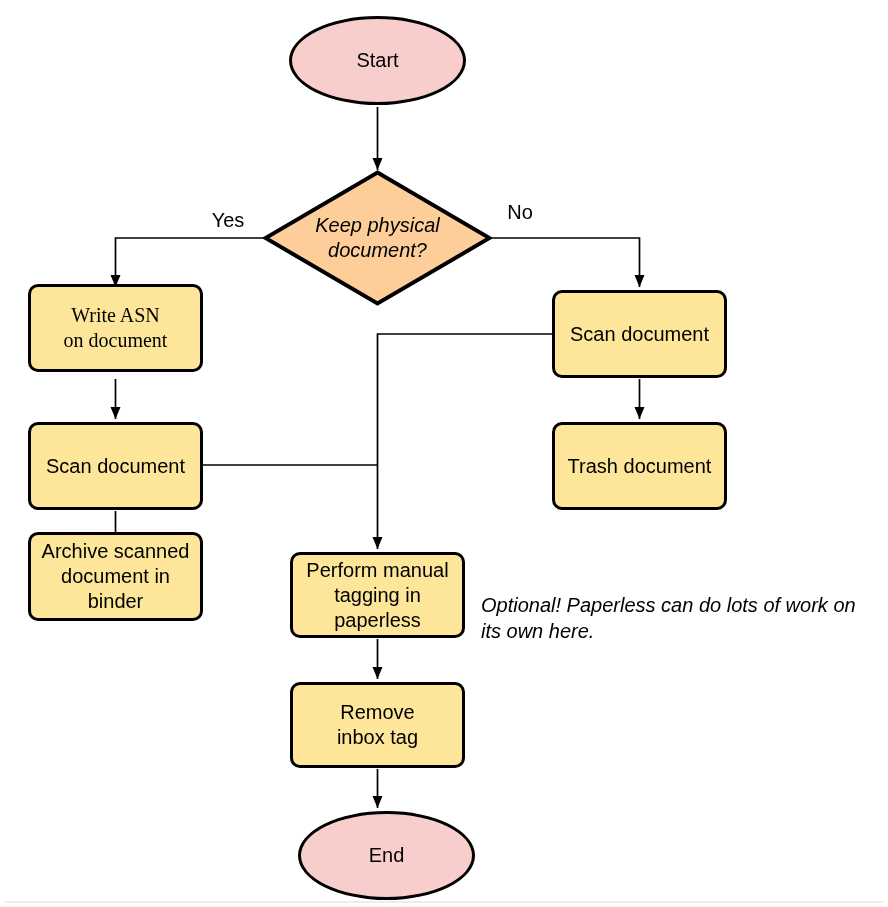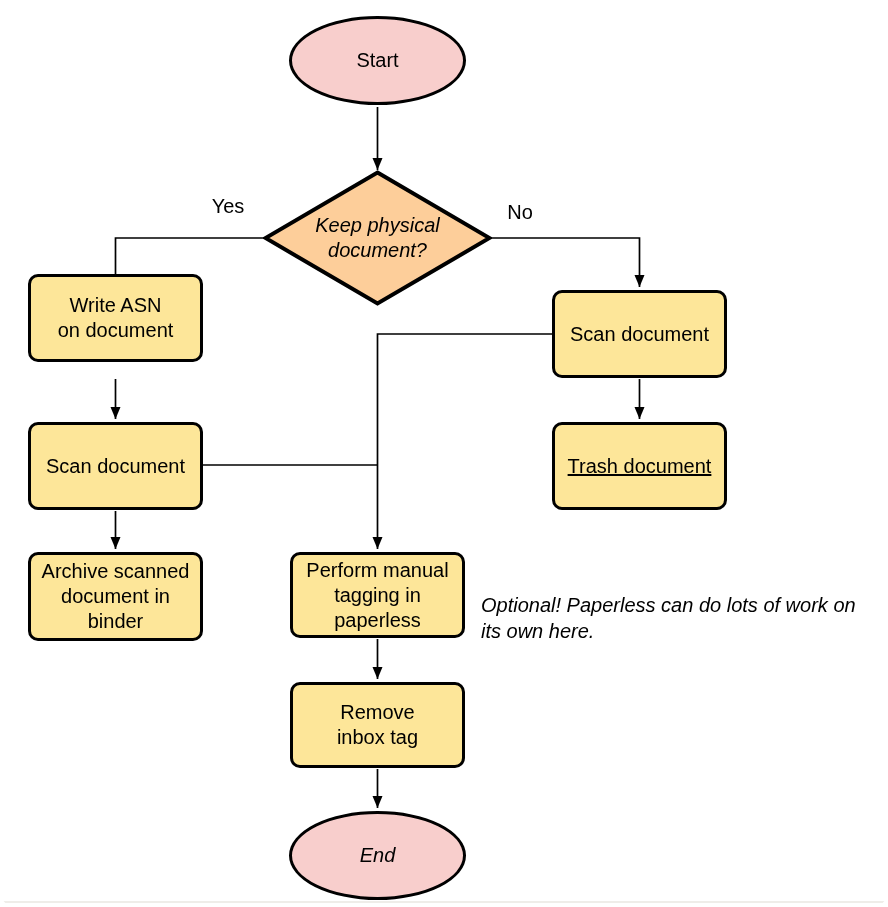--- a/index.html
+++ b/index.html
@@ -105,39 +105,39 @@
   <div class="node terminator" style="left:289px; top:16px; width:177px; height:89px;">Start</div>
 
   <div class="decision-wrap" style="left:263px; top:170px; width:229px; height:136px;font-style:italic;">
     <svg width="229" height="136" viewBox="0 0 229 136" xmlns="http://www.w3.org/2000/svg">
       <polygon points="114.5,2.5 226.5,68 114.5,133.5 2.5,68" stroke="#000000" stroke-width="4" fill="#fdce9a"></polygon>
     </svg>
     <div class="decision-label">Keep physical
 document?</div>
   </div>
 
-  <div class="edge-label" style="left:206px; top:194px; width:44px;">Yes</div>
+  <div class="edge-label" style="left:206px; top:208px; width:44px;">Yes</div>
   <div class="edge-label" style="left:498px; top:200px; width:44px;">No</div>
 
-  <div class="node process" style="left:28px; top:274px; width:175px; height:88px;">Write ASN
+  <div class="node process" style="left:28px; top:284px; width:175px; height:88px;font-family:Liberation Serif, serif;">Write ASN
 on document</div>
   <div class="node process" style="left:28px; top:422px; width:175px; height:88px;">Scan document</div>
-  <div class="node process" style="left:28px; top:552px; width:175px; height:89px;">Archive scanned
+  <div class="node process" style="left:28px; top:532px; width:175px; height:89px;">Archive scanned
 document in
 binder</div>
 
   <div class="node process" style="left:552px; top:290px; width:175px; height:88px;">Scan document</div>
-  <div class="node process" style="left:552px; top:422px; width:175px; height:88px;text-decoration:underline;">Trash document</div>
+  <div class="node process" style="left:552px; top:422px; width:175px; height:88px;">Trash document</div>
 
   <div class="node process" style="left:290px; top:682px; width:175px; height:86px;">Remove
 inbox tag</div>
   <div class="node process" style="left:290px; top:552px; width:175px; height:86px;">Perform manual
 tagging in
 paperless</div>
 
   <div class="annotation" style="left:481px; top:592px; width:430px;">Optional! Paperless can do lots of work on
 its own here.</div>
 
-  <div class="node terminator" style="left:289px; top:811px; width:177px; height:89px;font-style:italic;">End</div>
+  <div class="node terminator" style="left:298px; top:811px; width:177px; height:89px;">End</div>
 
   <div class="page-edge"></div>
 
 </div>
 
 </body></html>

